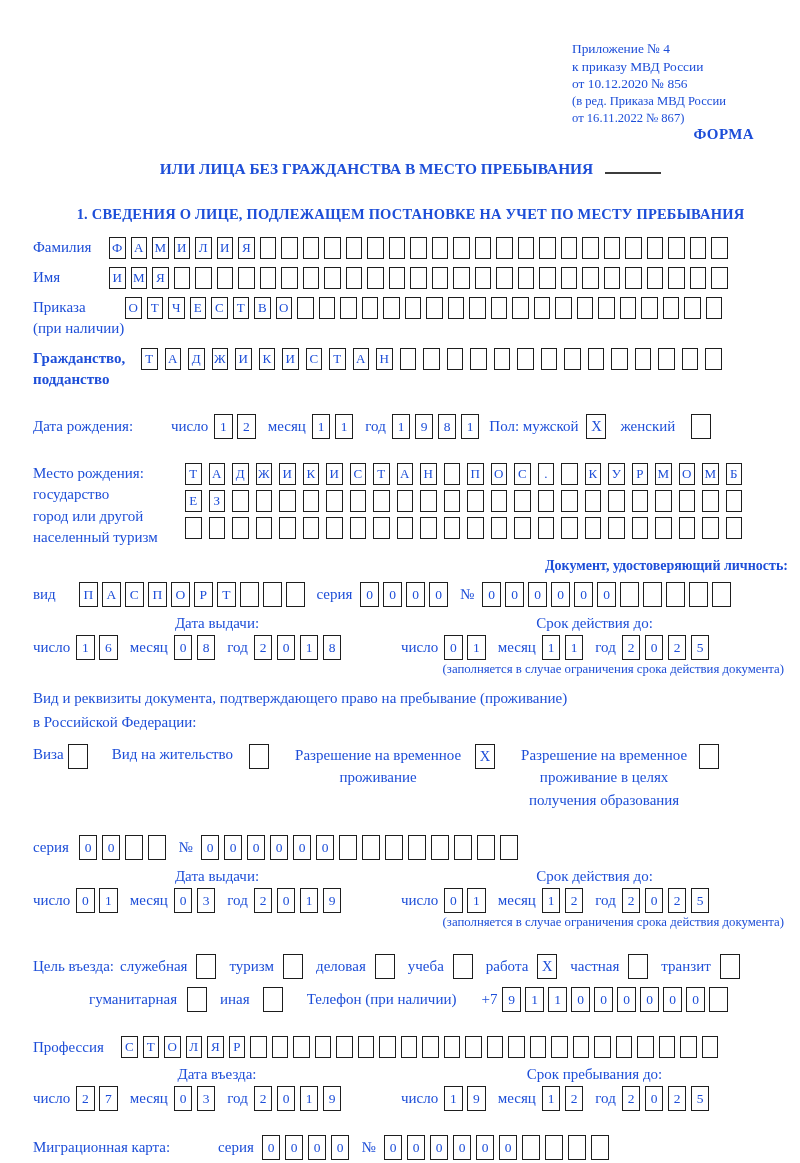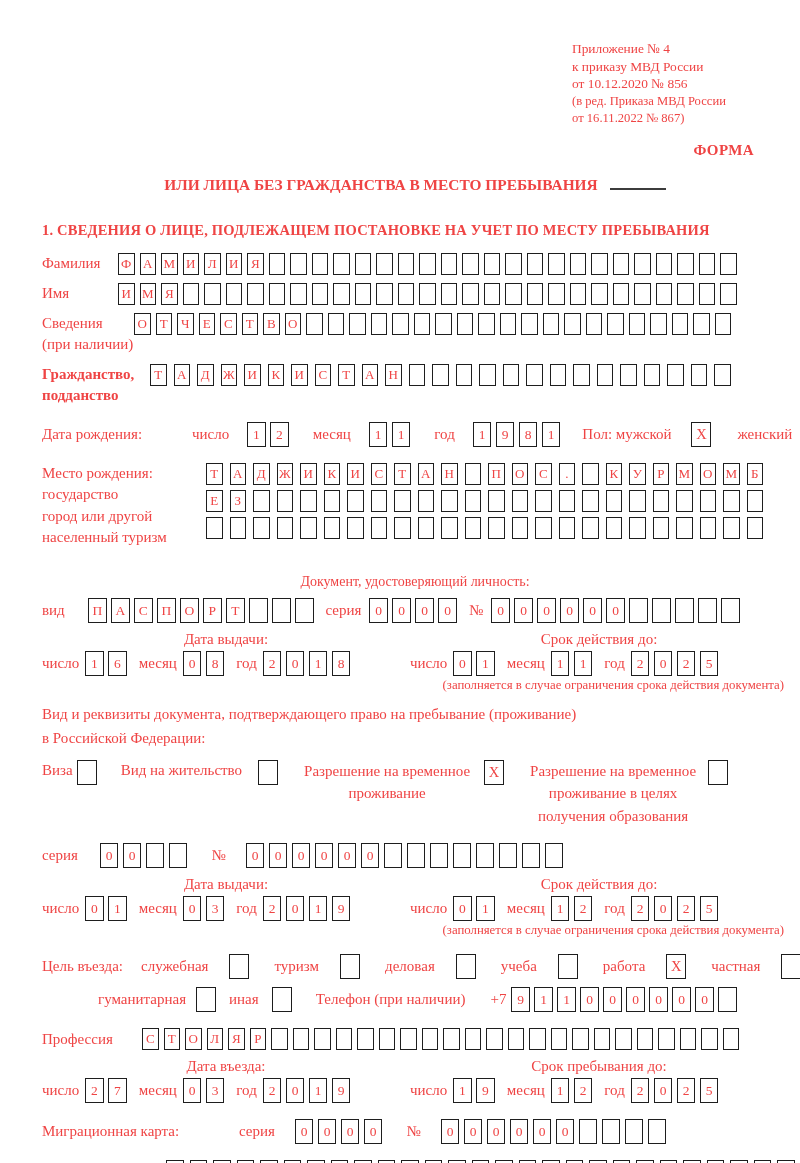--- a/index.html
+++ b/index.html
@@ -1,30 +1,30 @@
 <!DOCTYPE html>
 <html><head>
 <meta charset="utf-8">
 <style>
   * { box-sizing: border-box; }
   html,body { margin:0; padding:0; background:#fff; }
   .page {
-    width:800px; height:1163px; margin:0 auto; background:#fff; color:#ef4444;
+    width:800px; height:1163px; margin:0 auto; background:#fff; color:#1d4ed8;
     font-family:"Liberation Serif","DejaVu Serif",serif; font-size:15px;
-    padding:40px 12px 10px 42px; overflow:hidden; position:relative;
+    padding:40px 12px 10px 33px; overflow:hidden; position:relative;
   }
   
   .hdr { width:190px; margin-left:auto; margin-right:26px; font-size:13.4px; line-height:1.32; }
   .hdr .sub { font-size:12.6px; }
   .hdr .sub:first-of-type { margin-top:3px; }
-  .forma { text-align:right; padding-right:34px; font-weight:bold; font-size:15px; margin-top:16px; letter-spacing:.4px; }
+  .forma { text-align:right; padding-right:34px; font-weight:bold; font-size:15px; margin-top:0; letter-spacing:.4px; }
   
   .title { text-align:center; font-weight:bold; font-size:15.4px; line-height:1.6; margin-top:14px; }
   .uline { display:inline-block; width:56px; border-bottom:2px solid #3c3c3c; margin-left:12px; vertical-align:baseline; }
-  .sec { font-weight:bold; font-size:14.5px; margin-top:24px; white-space:nowrap; letter-spacing:.2px; }
+  .sec { font-weight:bold; font-size:14.5px; margin-top:24px; white-space:nowrap; letter-spacing:.2px;text-align:center; }
   
   .frow { display:flex; align-items:center; margin-top:8px; }
   .frow.top { align-items:flex-start; }
   .lbl { flex:none; line-height:1.42; }
   .w76 { width:76px; } .w92 { width:92px; } .w108 { width:108px;font-weight:bold; }
   .w138 { width:138px; } .w152 { width:152px;font-family:Liberation Serif, serif; } .w46 { width:46px; }
   .w80 { width:80px; } .w100 { width:100px; } .w145 { width:145px; }
   .mlbl { flex:none; margin:0 8px 0 12px; }
   
   .cells { display:inline-flex; gap:5px; flex:none; }
@@ -39,38 +39,38 @@
   .cells.lg { gap:6px; }
   .cells.lg .cell { width:17.5px; height:24px; }
   .stack { display:flex; flex-direction:column; gap:5px; }
   
   .cb {
     flex:none; width:20px; height:25px; border:1.6px solid #1d1d1d;
     display:inline-flex; align-items:center; justify-content:center;
     font-size:14.5px; margin-left:8px; background:#fff;
   }
   
-  .center-b { text-align:center; font-weight:normal; font-size:14px; margin-top:26px; }
+  .center-b { text-align:right; font-weight:bold; font-size:14px; margin-top:10px; }
   
   .dates { display:flex; margin-top:8px; }
   .dcol { display:flex; flex-direction:column; }
   .dcol.left { width:368px;justify-content:center; }
   .dcol.right { flex:1; }
   .dhead { text-align:center; margin-bottom:3px; }
   .dline { display:flex; align-items:center; }
   .dlabel { flex:none; margin-right:6px; }
   .dlabel.m { margin-left:12px; }
   .dnote { text-align:right; font-size:12.8px; margin-top:2px; padding-right:4px; }
   
   .vrow { display:flex; align-items:flex-start; margin-top:10px; }
   .vcol { text-align:center; line-height:1.5; }
   .vcol.c1 { margin-left:26px; }
   .pi { margin-left:13px; margin-right:7px; }
   .mt14 { margin-top:14px; }
-  .mt12 { margin-top:16px;gap:12px; }
+  .mt12 { margin-top:24px; }
   .indent { margin-left:56px; }
   .plain-line { margin-top:10px; line-height:1.55; }
 </style>
 </head>
 <body>
 
 <div class="page">
 
   <div class="hdr">
     <div>Приложение № 4</div>
@@ -153,21 +153,21 @@
         <span class="cell"></span>
         <span class="cell"></span>
         <span class="cell"></span>
         <span class="cell"></span>
         <span class="cell"></span>
       </span>
   </div>
 
   <div class="frow top">
     <span class="lbl w92">
-      <div>Сведения</div>
+      <div>Приказа</div>
       <div>(при наличии)</div>
     </span>
     <span class="cells">
         <span class="cell">О</span>
         <span class="cell">Т</span>
         <span class="cell">Ч</span>
         <span class="cell">Е</span>
         <span class="cell">С</span>
         <span class="cell">Т</span>
         <span class="cell">В</span>

